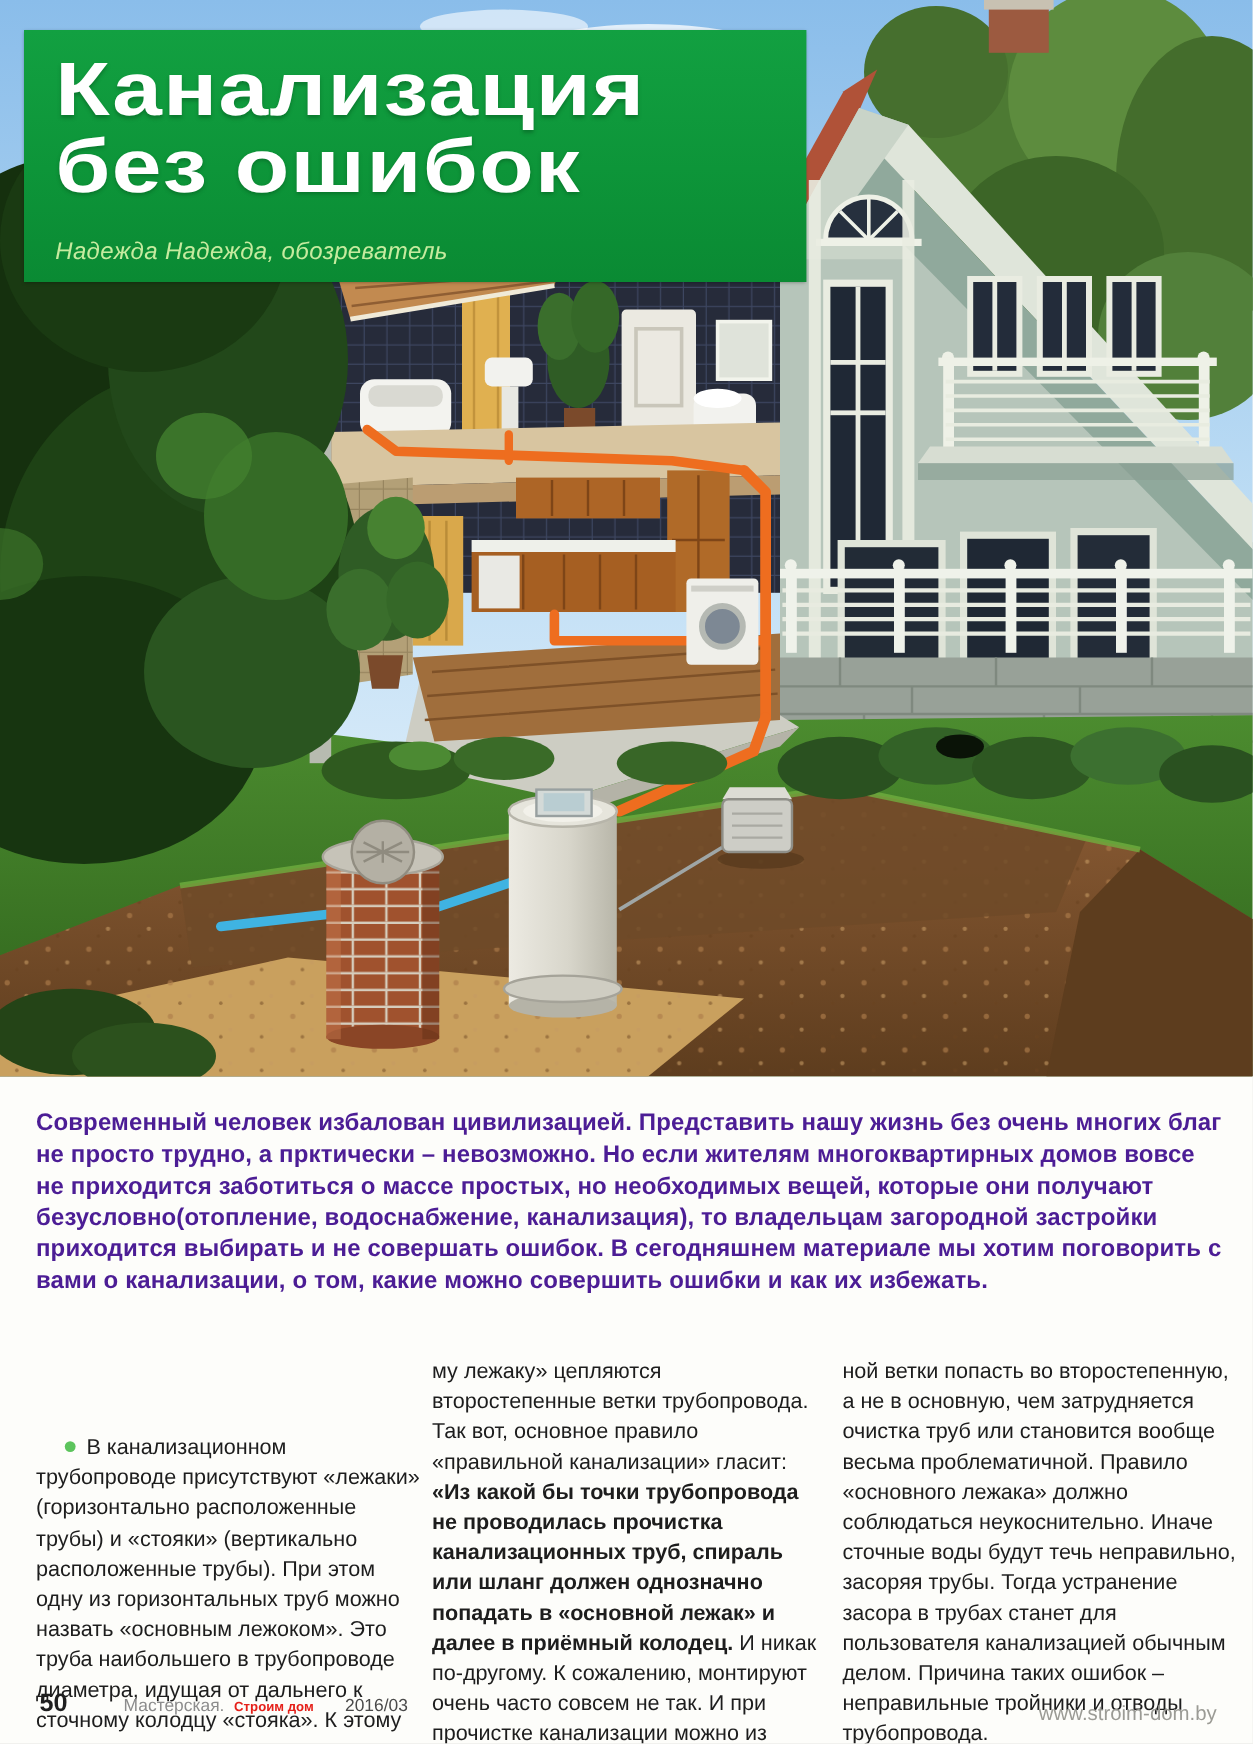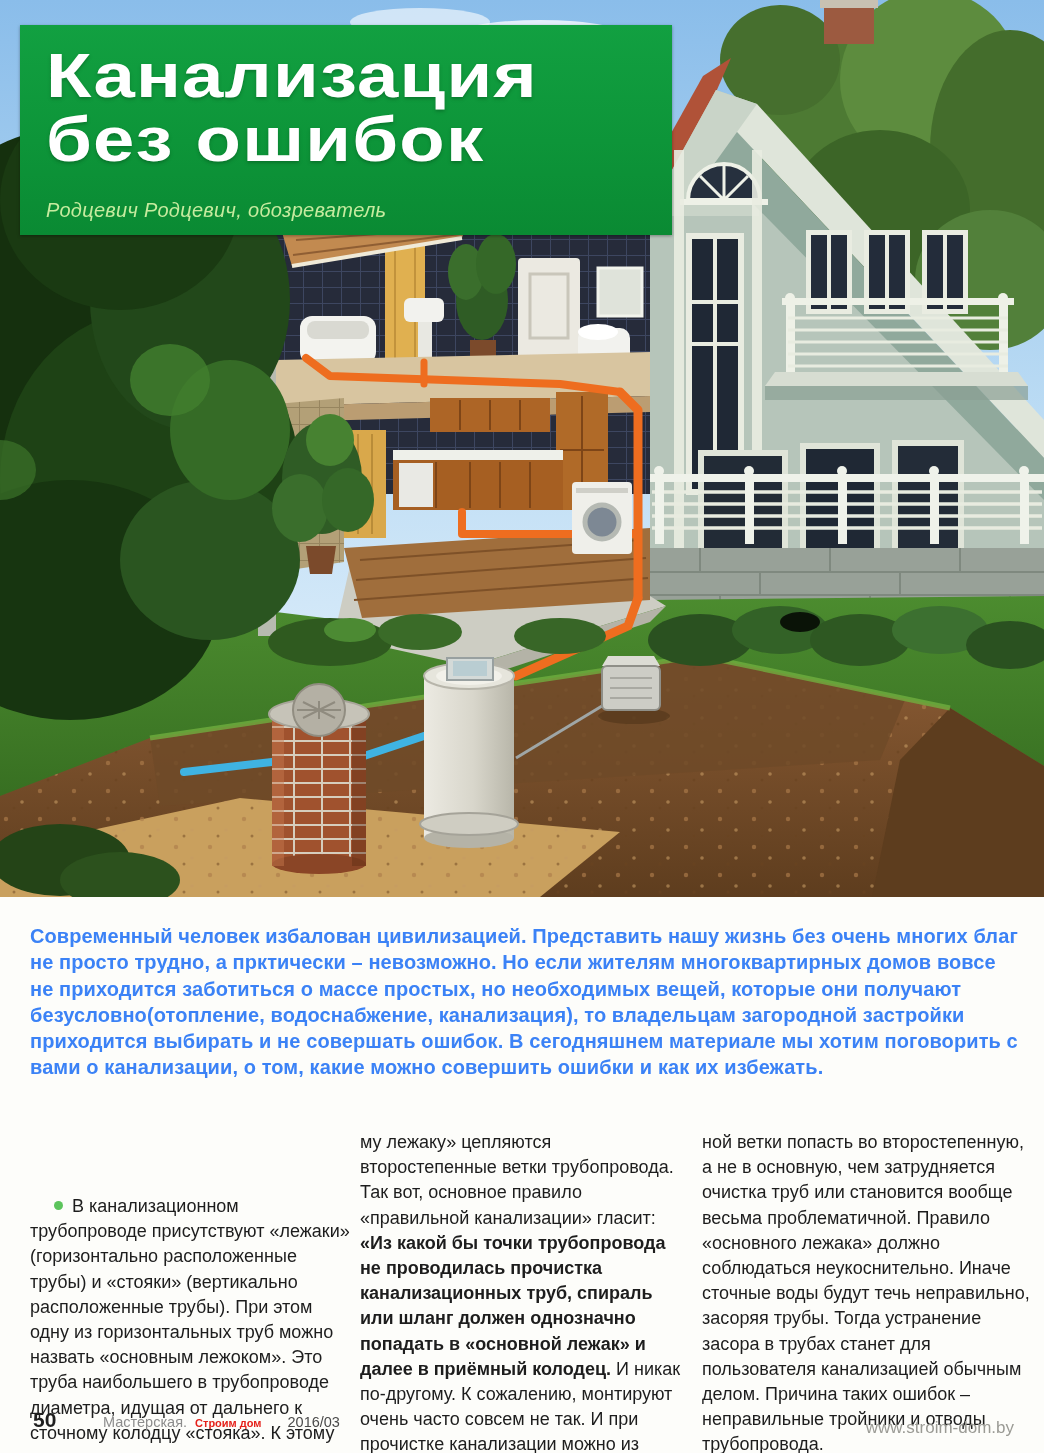--- a/index.html
+++ b/index.html
@@ -25,21 +25,21 @@
     letter-spacing:1px;transform:scaleX(1.18);transform-origin:left top;
     white-space:nowrap;text-shadow:0 2px 3px rgba(0,60,20,.35);
   }
   .banner .byline{
     position:absolute;left:26px;bottom:13px;
     font-size:20px;font-style:italic;color:#c6eb9f;letter-spacing:.3px;
   }
   
   .intro{
     position:absolute;left:30px;top:903px;width:988px;
-    font-size:20px;line-height:26.3px;font-weight:700;color:#3b82f6;
+    font-size:20px;line-height:26.3px;font-weight:700;color:#4c1d95;
     letter-spacing:.1px;
   }
   
   .heading{
     position:absolute;left:30px;top:1099px;width:330px;
     font-size:23.5px;line-height:30px;font-weight:700;color:#149c3e;
   }
   .col{position:absolute;top:1112px;font-size:18px;line-height:25.2px;color:#1d1d1d;}
   .col1{left:30px;top:1176px;width:320px;text-indent:24px;}
   .col2{left:360px;width:330px;}
@@ -350,21 +350,21 @@
         <ellipse cx="330" cy="440" rx="24" ry="26" fill="#478231"></ellipse>
       </g>
     </svg>
   </div>
 
   <div class="banner">
     <div class="title">
       <span style="display:block">Канализация</span>
       <span style="display:block">без ошибок</span>
     </div>
-    <div class="byline">Родцевич Родцевич, обозреватель</div>
+    <div class="byline">Надежда Надежда, обозреватель</div>
   </div>
 
   <p class="intro">Современный человек избалован цивилизацией. Представить нашу жизнь без очень многих благ не просто трудно, а прктически – невозможно. Но если жителям многоквартирных домов вовсе не приходится заботиться о массе простых, но необходимых вещей, которые они получают безусловно(отопление, водоснабжение, канализация), то владельцам загородной застройки приходится выбирать и не совершать ошибок. В сегодняшнем материале мы хотим поговорить с вами о канализации, о том, какие можно совершить ошибки и как их избежать.</p>
 
 
   <p class="col col1"><span class="bullet"></span><span>В канализационном трубопроводе присутствуют «лежаки» (горизонтально расположенные трубы) и «стояки» (вертикально расположенные трубы). При этом одну из горизонтальных труб можно назвать «основным лежоком». Это труба наибольшего в трубопроводе диаметра, идущая от дальнего к сточному колодцу «стояка». К этому «основно-</span></p>
 
   <p class="col col2"><span>му лежаку» цепляются второстепенные ветки трубопровода. Так вот, основное правило «правильной канализации» гласит: </span><span class="b">«Из какой бы точки трубопровода не проводилась прочистка канализационных труб, спираль или шланг должен однозначно попадать в «основной лежак» и далее в приёмный колодец.</span><span> И никак по-другому. К сожалению, монтируют очень часто совсем не так. И при прочистке канализации можно из второстепен-</span></p>
 
   <p class="col col3">ной ветки попасть во второстепенную, а не в основную, чем затрудняется очистка труб или становится вообще весьма проблематичной. Правило «основного лежака» должно соблюдаться неукоснительно. Иначе сточные воды будут течь неправильно, засоряя трубы. Тогда устранение засора в трубах станет для пользователя канализацией обычным делом. Причина таких ошибок – неправильные тройники и отводы трубопровода.</p>

